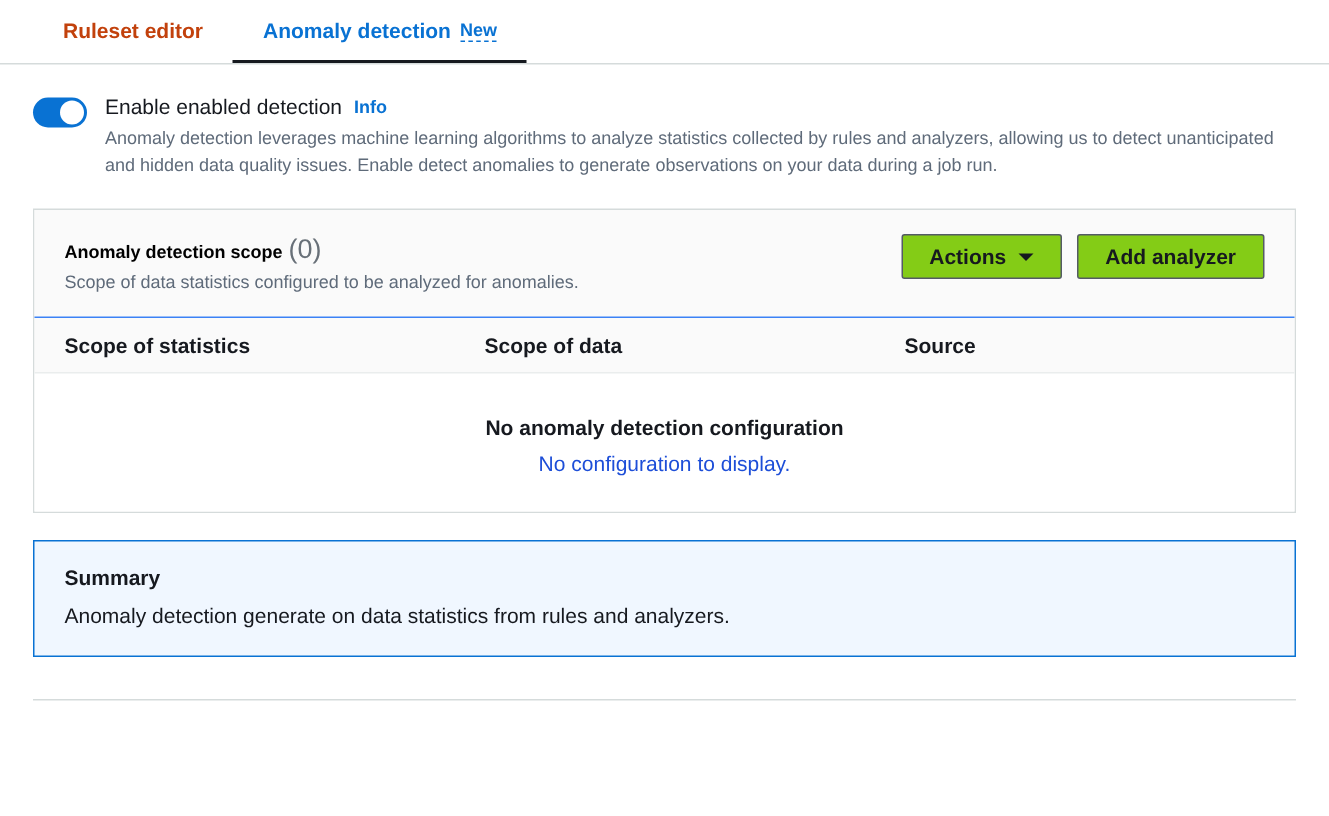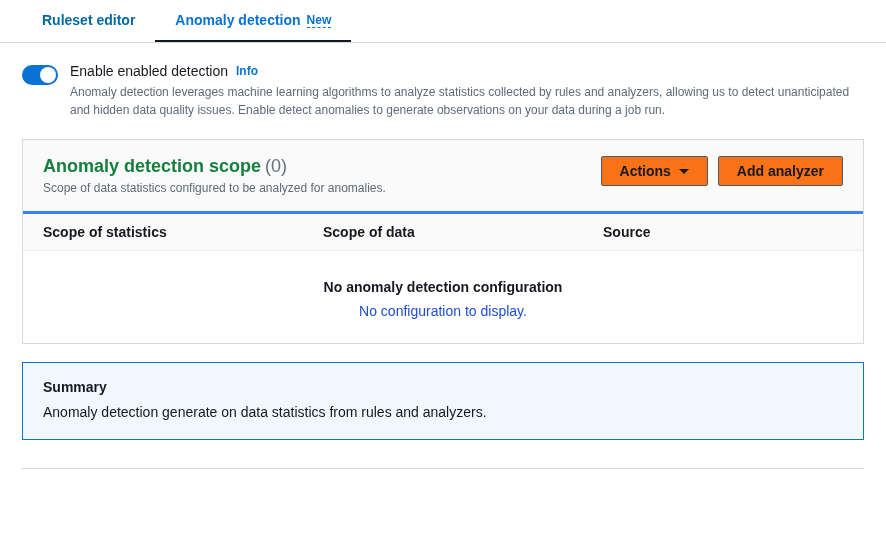--- a/index.html
+++ b/index.html
@@ -17,21 +17,21 @@
     }
     .tabs {
       display: flex;
       border-bottom: 1px solid #d5dbdb;
       padding: 0 22px;
     }
     .tab {
       padding: 12px 20px;
       font-size: 14px;
       font-weight: 700;
-      color: #0369a1;
+      color: #c2410c;
       cursor: pointer;
       border-bottom: 2px solid transparent;
       display: flex;
       align-items: center;
       gap: 6px;
     }
     .tab.active {
       color: #0972d3;
       border-bottom: 2px solid #16191f;
     }
@@ -102,23 +102,23 @@
       padding: 16px 20px;
       display: flex;
       justify-content: space-between;
       align-items: flex-start;
       background: #fafafa;
     }
     .panel-title-group {
       flex: 1;
     }
     .panel-title {
-      font-size: 18px;
-      font-weight: 700;
-      color: #15803d;
+      font-size: 12px;
+      font-weight: 700;
+      color: #000000;
       display: inline;
     }
     .panel-count {
       font-size: 18px;
       font-weight: 400;
       color: #687078;
     }
     .panel-subtitle {
       font-size: 12px;
       color: #5f6b7a;
@@ -126,39 +126,39 @@
     }
     .panel-actions {
       display: flex;
       gap: 10px;
     }
     .btn {
       padding: 6px 18px;
       font-size: 14px;
       font-weight: 700;
       color: #16191f;
-      background: #f97316;
+      background: #84cc16;
       border: 1px solid #545b64;
       border-radius: 2px;
       cursor: pointer;
       display: flex;
       align-items: center;
       gap: 8px;
     }
     .caret-down {
       width: 0;
       height: 0;
       border-left: 5px solid transparent;
       border-right: 5px solid transparent;
       border-top: 5px solid #16191f;
     }
     .table-header {
       display: flex;
       padding: 10px 20px;
-      border-top: 3px solid #3b82f6;
+      border-top: 1px solid #3b82f6;
       background: #fafafa;
     }
     .table-col {
       font-size: 14px;
       font-weight: 700;
       color: #16191f;
     }
     .col1 { flex: 0 0 280px; }
     .col2 { flex: 0 0 280px; }
     .col3 { flex: 1; }

